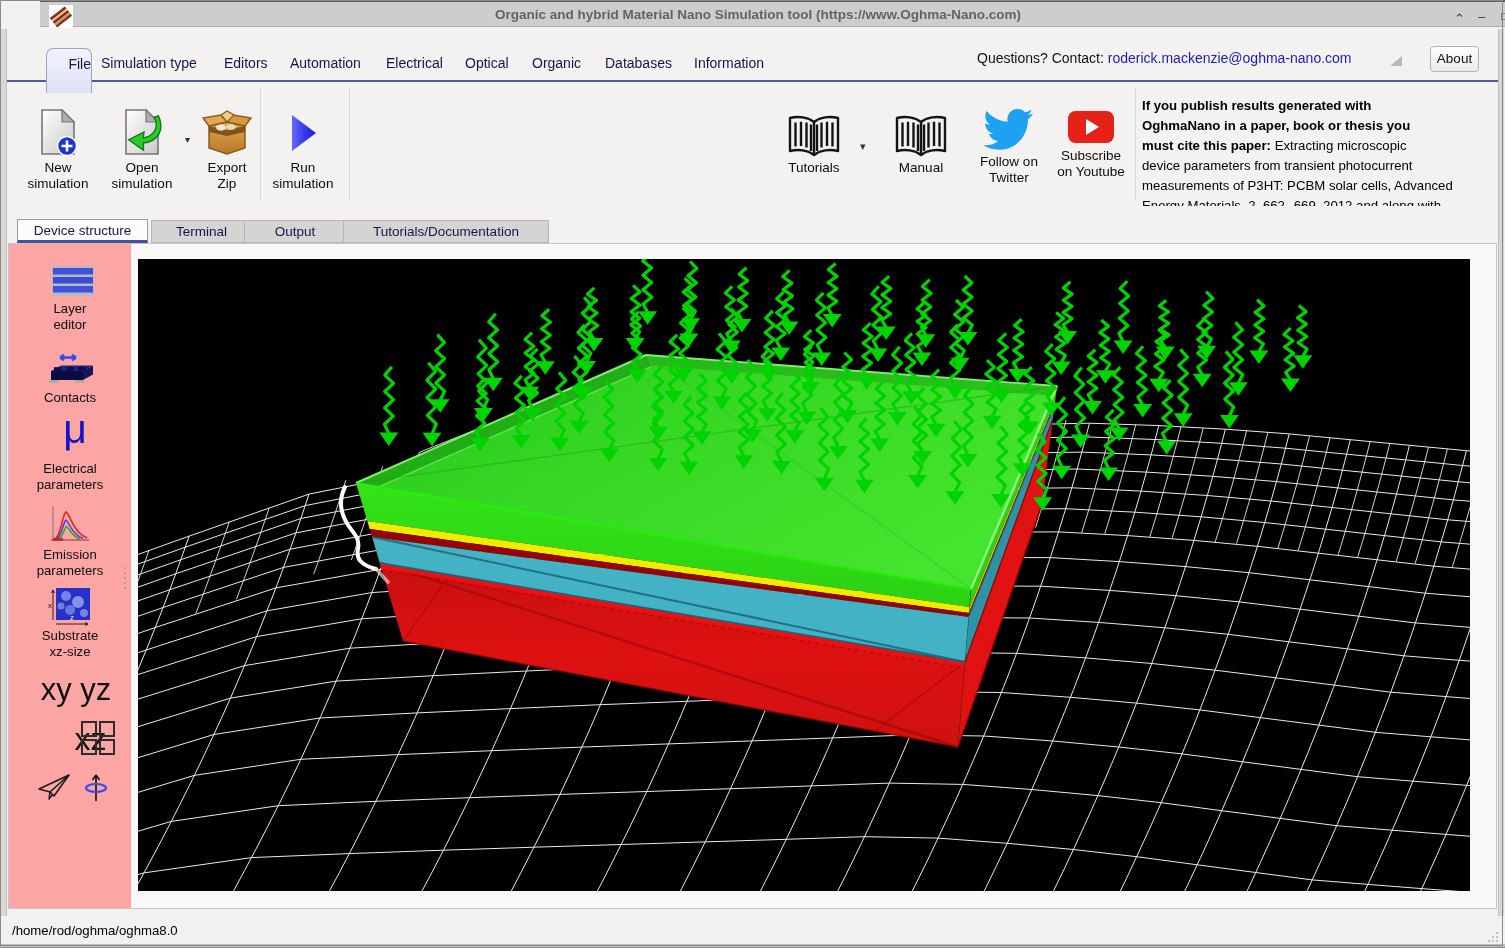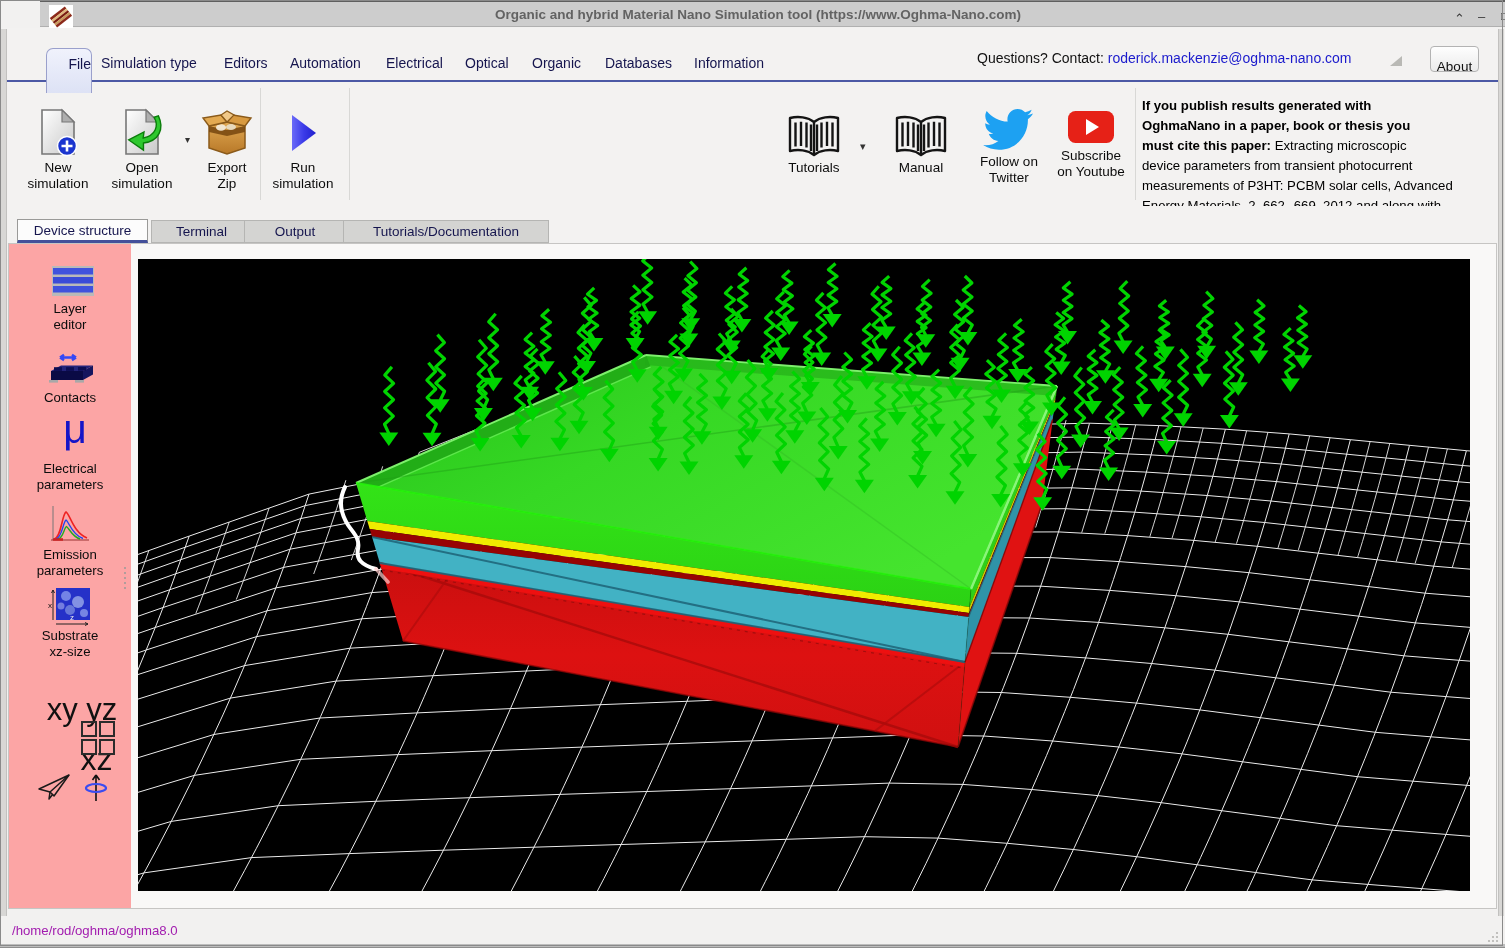--- a/index.html
+++ b/index.html
@@ -10,41 +10,41 @@
 .menurow { position:absolute; left:2px; top:28px; width:1501px; height:54px; background:#f3f2f1; }
 .menuitems { position:absolute; left:0px; top:27px; font-size:14px; color:#15154e; }
 .menuitems span { white-space:nowrap; }
 .filetab { position:absolute; left:44px; top:20px; width:46px; height:45px; background:linear-gradient(#f0f2fc,#dde2f5);
   border:1px solid #9aa0cc; border-bottom:none; border-radius:7px 7px 0 0; text-align:right; padding-top:7px;
   font-size:14px; color:#15154e; z-index:3;}
 .menuline { position:absolute; left:2px; top:80px; width:1501px; height:2px; background:#4c59a5; }
 .contact { position:absolute; left:977px; top:50px; font-size:14px; color:#111; }
 .contact a { color:#1a1acc; }
 .aboutbtn { position:absolute; left:1430px; top:46px; width:49px; height:26px; background:linear-gradient(#fefefe,#ebebeb);
-  border:1px solid #b3b3b3; border-radius:4px; text-align:center; font-size:13.5px; color:#111; padding-top:12px; }
+  border:1px solid #b3b3b3; border-radius:4px; text-align:center; font-size:13.5px; color:#111; padding-top:4px; }
 .sigicon { position:absolute; left:1389px; top:53px; }
 .toolbar { position:absolute; left:2px; top:82px; width:1501px; height:124px; background:#f3f2f1; }
 .tbitem { position:absolute; top:22px; text-align:center; font-size:13.5px; color:#0c0c0c; line-height:15.5px; }
 .tbitem svg { display:block; margin:4px auto 2px; }
 .tbitem.bk svg { margin-top:10px; }
 .tbsep { position:absolute; top:6px; width:1px; height:112px; background:#d8d8d6; }
 .cittext { position:absolute; left:1140px; top:14px; width:345px; font-size:13.2px; line-height:20px; color:#000; }
 .cittext a { color:#1a1acc; text-decoration:underline; }
 .tabrow { position:absolute; left:2px; top:206px; width:1501px; height:37px; background:#f3f2f1; }
 .tab { position:absolute; top:14px; height:23px; font-size:13.5px; color:#15154e; text-align:center;
   background:#d4d4d2; border:1px solid #b5b5b3; padding-top:3px; }
 .tab.active { background:#fcfcfc; border:1px solid #9a9a98; border-bottom:3px solid #44509a; height:24px; top:13px; z-index:2; }
 .panel { position:absolute; left:8px; top:243px; width:1489px; height:666px; background:#f9f8f7; border:1px solid #c6c5c3; }
 .sidebar { position:absolute; left:9px; top:244px; width:122px; height:664px; background:#fca5a5; }
 .sbitem { position:absolute; width:122px; text-align:center; font-size:13.2px; color:#0c0c0c; line-height:15.5px; }
 .statusbar { position:absolute; left:0px; top:910px; width:1505px; height:38px; background:#f2f1f0; }
-.statustext { position:absolute; left:12px; top:13px; font-size:13.2px; color:#a21caf; }
+.statustext { position:absolute; left:12px; top:13px; font-size:13.2px; color:#000000; }
 .edgeL { position:absolute; left:1px; top:29px; width:6px; height:887px; background:#d8d7d5; border-right:1px solid #c2c1bf; }
 .edgeR { position:absolute; right:1px; top:29px; width:6px; height:887px; background:#d8d7d5; border-left:1px solid #c2c1bf; }
-.xyyz { position:absolute; left:12px; width:122px; text-align:center; font-size:31px; color:#111;margin-top:20px; }
+.xyyz { position:absolute; left:6px; width:122px; text-align:center; font-size:31px; color:#111; }
 </style></head><body>
 <div class="titlebar">
  <span class="appicon"><svg width="24" height="24" viewBox="0 0 24 24">
         <rect x="0" y="0" width="24" height="24" fill="#fff"></rect>
         <g transform="rotate(-38 12 12)">
           <rect x="2.5" y="6" width="19" height="2.6" fill="#8c2a1a"></rect>
           <rect x="2.5" y="8.6" width="19" height="2.2" fill="#e0b87c"></rect>
           <rect x="2.5" y="10.8" width="19" height="2.4" fill="#7a1d10"></rect>
           <rect x="2.5" y="13.2" width="19" height="2.2" fill="#c89a5a"></rect>
           <rect x="2.5" y="15.4" width="19" height="2.4" fill="#8c2a1a"></rect>

